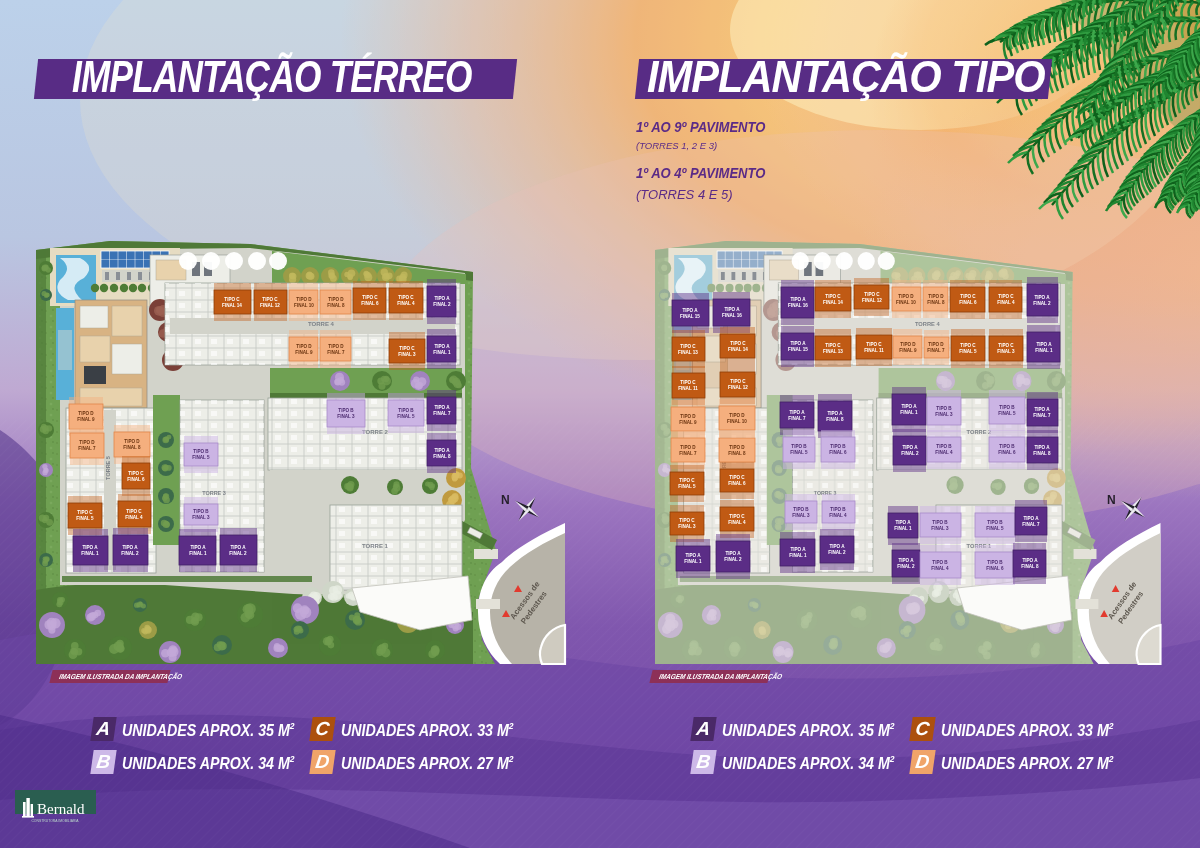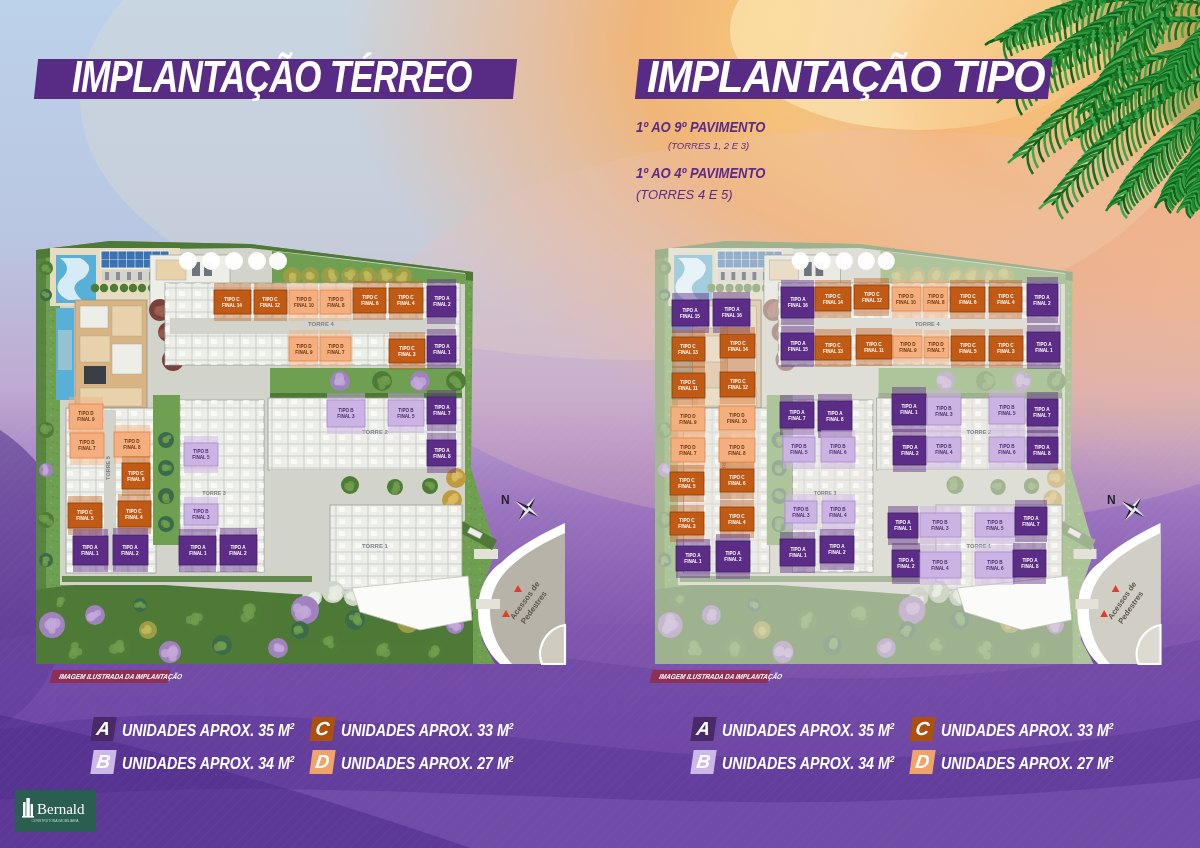--- a/index.html
+++ b/index.html
@@ -963,21 +963,21 @@
 <div class="title-banner" style="left:36px;top:59px;width:479px;"></div>
 
 <div class="title-text" style="left:72px;top:57px;transform:scaleX(0.80);">IMPLANTAÇÃO TÉRREO</div>
 
 <div class="title-banner" style="left:637px;top:59px;width:413px;"></div>
 
 <div class="title-text" style="left:647px;top:57px;transform:scaleX(0.945);">IMPLANTAÇÃO TIPO</div>
 
 <div class="sub" style="left:636px;top:118px;font-weight:bold;font-size:15px;transform:scaleX(0.87);">1º AO 9º PAVIMENTO</div>
 
-<div class="sub" style="left:636px;top:140px;font-size:9.5px;margin-left:32px;">(TORRES 1, 2 E 3)</div>
+<div class="sub" style="left:636px;top:140px;font-size:9.5px;">(TORRES 1, 2 E 3)</div>
 
 <div class="sub" style="left:636px;top:164px;font-weight:bold;font-size:15px;transform:scaleX(0.87);">1º AO 4º PAVIMENTO</div>
 
 <div class="sub" style="left:636px;top:187px;font-size:13px;">(TORRES 4 E 5)</div>
 
 <svg class="abs" style="left:0;top:0" width="1200" height="848" viewBox="0 0 1200 848">
 
 <g>
 
 <path d="M36,250 L110,241 L250,244 L330,254 L473,272 L471,468 L496,550 L478,600 L482,640 L495,664 L36,664 Z" fill="#6FA052"></path>
@@ -2562,21 +2562,21 @@
 <div class="legend-text" style="left:941px;top:720px;">UNIDADES APROX. 33 M<sup>2</sup></div>
 
 <div class="legend-chip" style="left:692px;top:750px;background:#CDB9E8;">B</div>
 
 <div class="legend-text" style="left:722px;top:753px;">UNIDADES APROX. 34 M<sup>2</sup></div>
 
 <div class="legend-chip" style="left:911px;top:750px;background:#F0A469;">D</div>
 
 <div class="legend-text" style="left:941px;top:753px;">UNIDADES APROX. 27 M<sup>2</sup></div>
 
-<div class="abs" style="left:15px;top:790px;width:81px;height:42px;background:#2A5E50;">
+<div class="abs" style="left:15px;top:790px;width:81px;height:24px;background:#2A5E50;">
   <svg width="81" height="42" viewBox="0 0 81 42">
     <g fill="#ffffff">
       <rect x="8" y="12" width="2.6" height="14"></rect>
       <rect x="11.4" y="8" width="3.4" height="18"></rect>
       <rect x="15.6" y="14" width="2.4" height="12"></rect>
       <rect x="7" y="26" width="12" height="1.6"></rect>
     </g>
     <text x="22" y="24" font-family="Liberation Serif, serif" font-size="15" fill="#ffffff">Bernald</text>
     <text x="40" y="32" font-family="Liberation Sans, sans-serif" font-size="3.4" fill="#BCD8CC" text-anchor="middle">CONSTRUTORA IMOBILIÁRIA</text>
   </svg>

